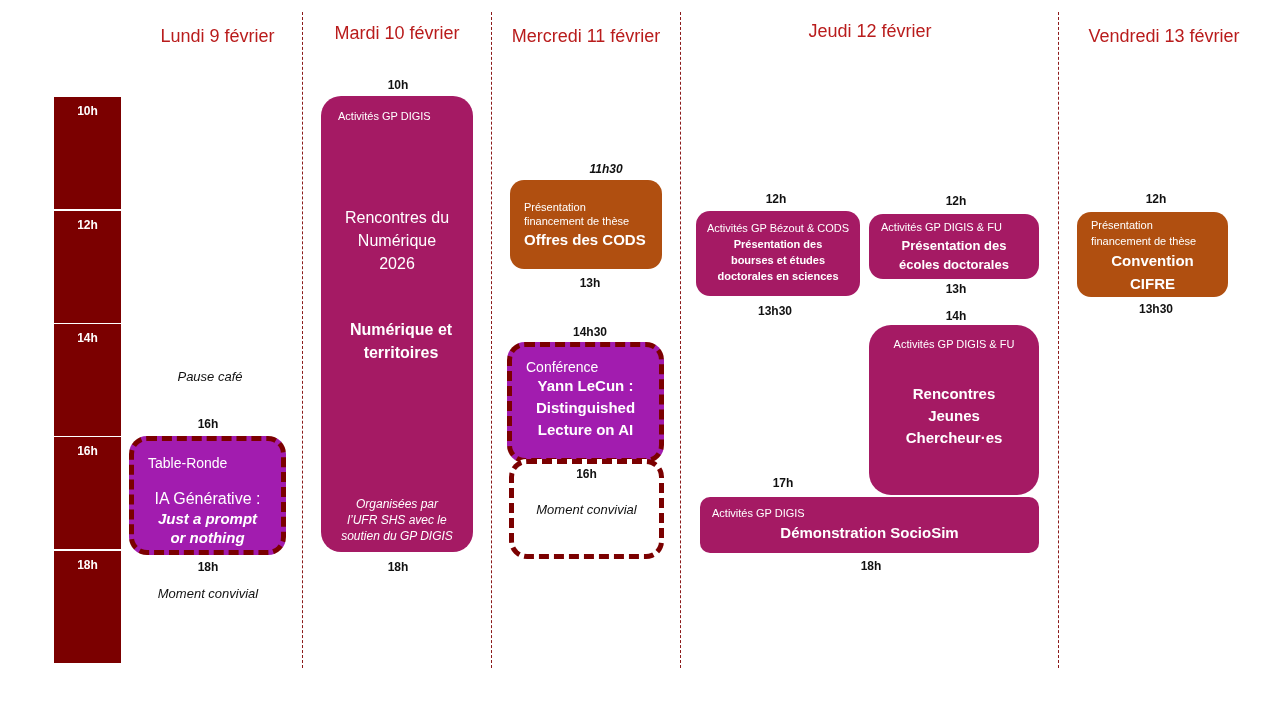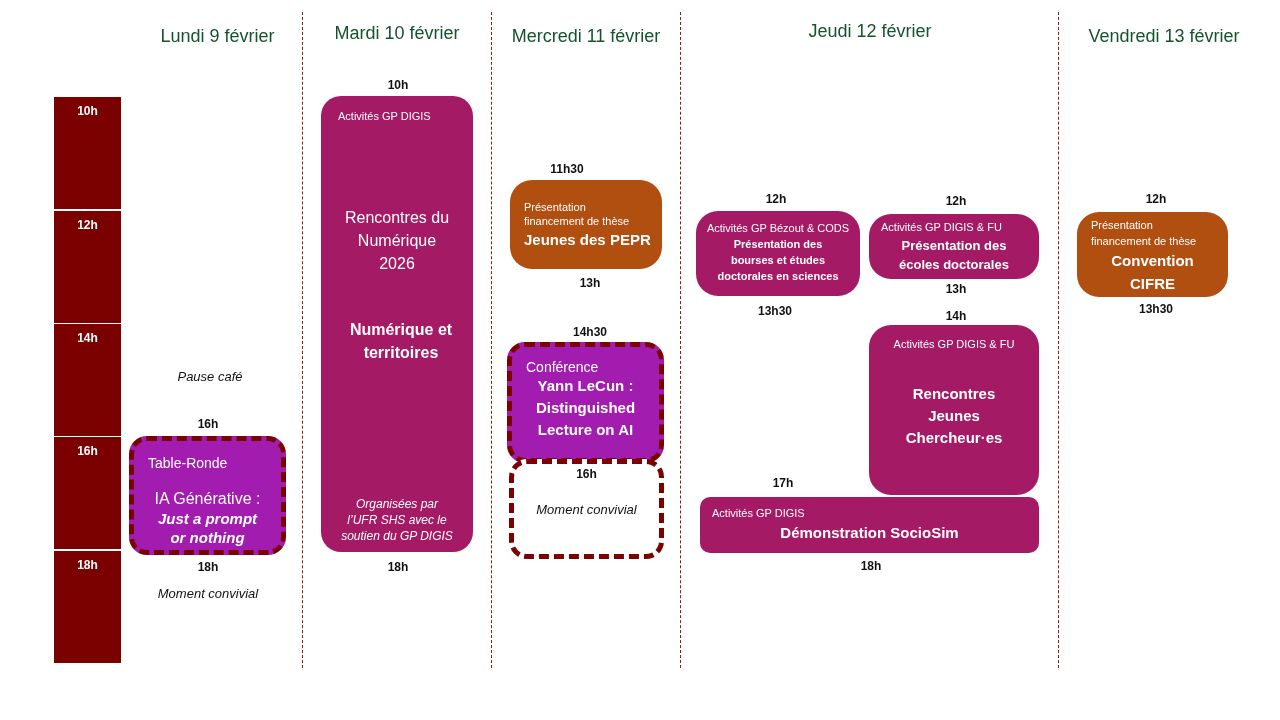--- a/index.html
+++ b/index.html
@@ -6,39 +6,39 @@
     body {
       width: 1280px; height: 720px; position: relative; overflow: hidden;
       background: #ffffff;
       font-family: "Liberation Sans", "DejaVu Sans", sans-serif;
     }
     .vsep {
       position: absolute; top: 12px; height: 656px; width: 0;
       border-left: 1px dashed #8b1a1a;
     }
     .day-title {
-      position: absolute; color: #14532d; font-size: 18px; text-align: center;
+      position: absolute; color: #b91c1c; font-size: 18px; text-align: center;
       white-space: nowrap;
     }
     .hour-block {
       position: absolute; left: 54px; width: 67px; background: #7b0000;
       color: #fff; font-weight: bold; font-size: 12px; text-align: center;
       box-sizing: border-box; padding-top: 7px;
     }
     .time {
       position: absolute; font-weight: bold; font-size: 12px; color: #111;
       text-align: center; white-space: nowrap;
     }
     .ital {
       position: absolute; font-style: italic; font-size: 13px; color: #111;
       text-align: center; white-space: nowrap;
     }
     .ev {
       position: absolute; box-sizing: border-box; color: #fff;
-      border-radius: 22px;
+      border-radius: 14px;
     }
     .purple { background: #a51a64; }
     .orange { background: #b04f10; }
     .red-dash { background: #a21caf; border: 5px dashed #7b0000; border-radius: 18px; }
     .white-dash { background: #fff; border: 5px dashed #7b0000; border-radius: 18px; }
     .small { font-size: 11px; }
     .bold { font-weight: bold; }
     .center { text-align: center; }
   </style>
 </head>
@@ -87,27 +87,27 @@
     <div>territoires</div>
   </div>
   <div class="center" style="position:absolute; left:0; right:0; top:400px; font-size:12px; font-style:italic; line-height:16px;">
     <div>Organisées par</div>
     <div>l’UFR SHS avec le</div>
     <div>soutien du GP DIGIS</div>
   </div>
 </div>
 <div class="time" style="left:370px; top:560px; width:56px;">18h</div>
 
-<div class="time" style="left:537px; top:162px; width:60px;">11h30</div>
+<div class="time" style="left:576px; top:162px; width:60px;font-style:italic;">11h30</div>
 <div class="ev orange" style="left:510px; top:180px; width:152px; height:89px;">
   <div class="small" style="position:absolute; left:14px; top:20px; line-height:14px;">
     <div>Présentation</div>
     <div>financement de thèse</div>
   </div>
-  <div class="bold" style="position:absolute; left:14px; top:51px; font-size:15px;">Jeunes des PEPR</div>
+  <div class="bold" style="position:absolute; left:14px; top:51px; font-size:15px;">Offres des CODS</div>
 </div>
 <div class="time" style="left:560px; top:276px; width:60px;">13h</div>
 
 <div class="time" style="left:560px; top:325px; width:60px;">14h30</div>
 <div class="ev red-dash" style="left:507px; top:342px; width:157px; height:121px; padding:12px 0 0 14px;">
   <div style="font-size:14px;">Conférence</div>
   <div class="center bold" style="font-size:15px; line-height:22px; margin-left:-14px;">
     <div>Yann LeCun :</div>
     <div>Distinguished</div>
     <div>Lecture on AI</div>

